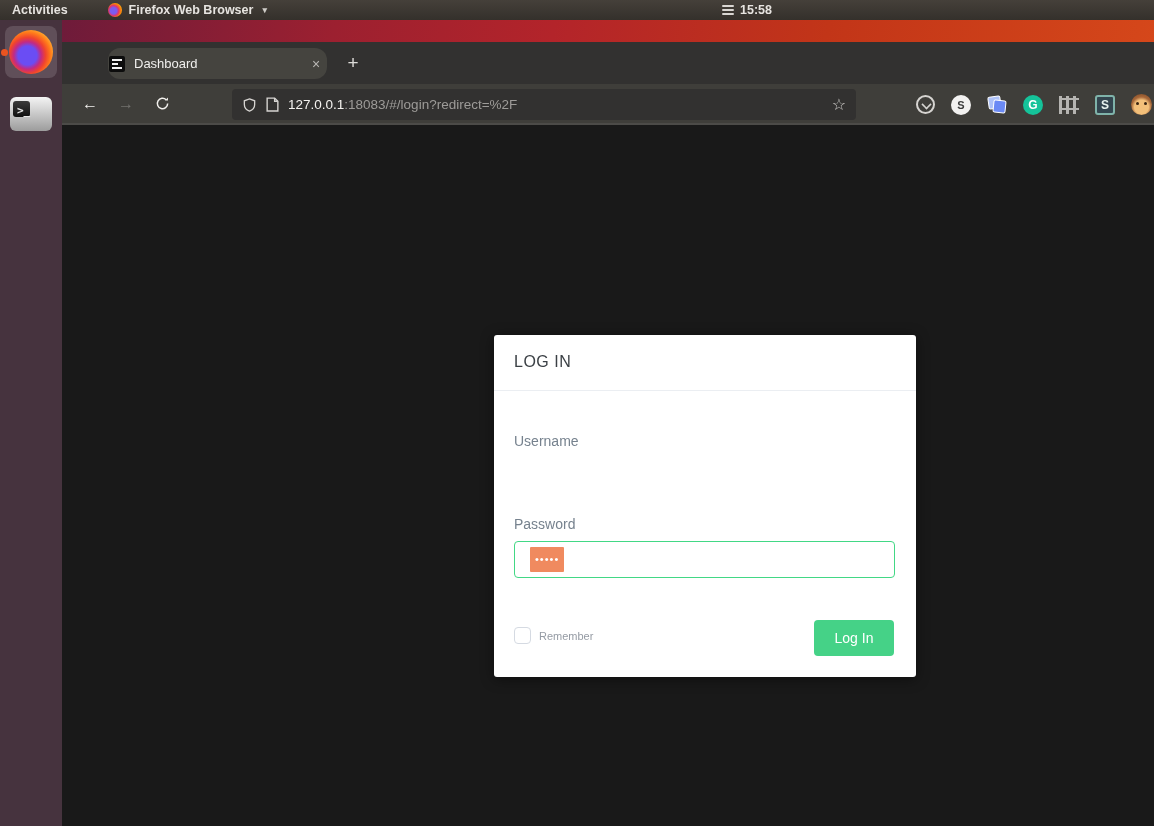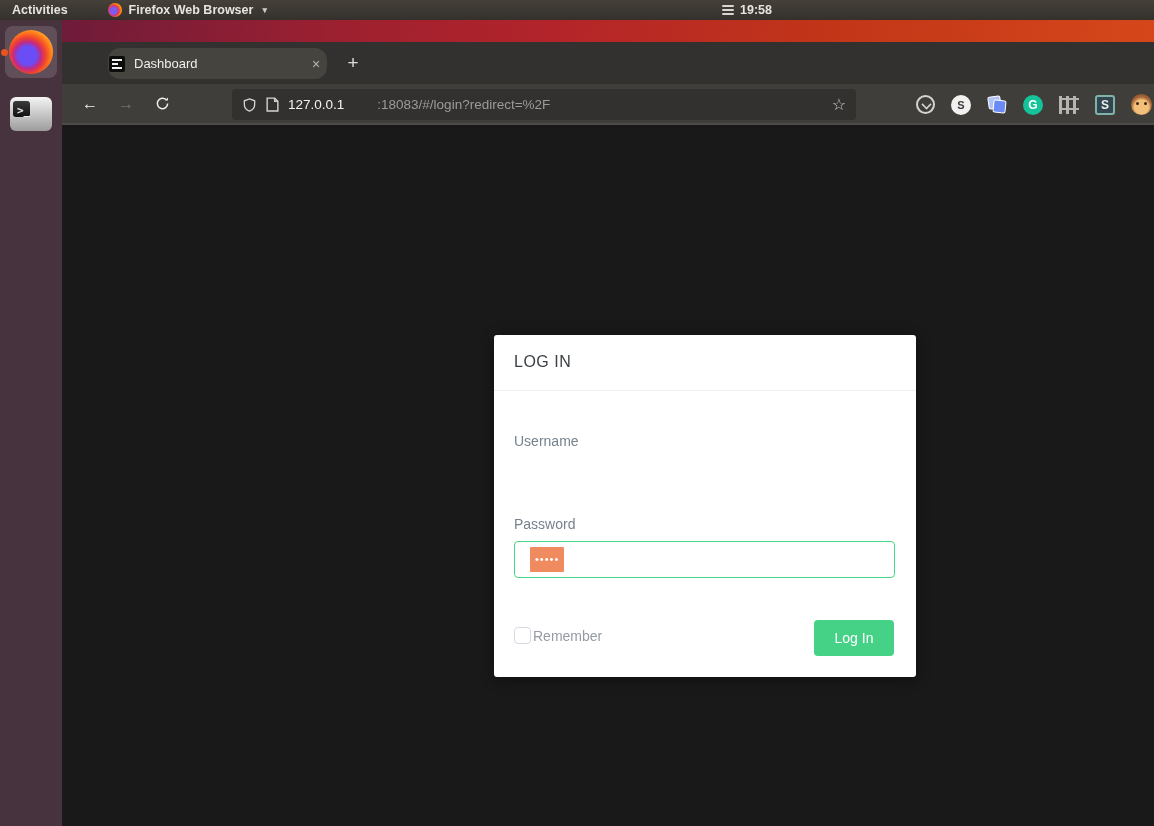--- a/index.html
+++ b/index.html
@@ -69,21 +69,21 @@
   .nav-btn.back { color:#f2f0ed; margin-left:12px; }
   .nav-btn.fwd { color:#73726e; }
   .nav-btn svg { display:block; }
 
   .url-bar { position:absolute; left:170px; top:5px; width:624px; height:31px;
     background:#323130; border-radius:4px; display:flex; align-items:center;
     padding:0 10px; }
   .url-icon { display:flex; align-items:center; margin-right:9px; }
   .url-text { font-size:13.5px; white-space:nowrap; overflow:hidden; }
   .url-host { color:#f5f3f0; }
-  .url-rest { color:#9d9b98;margin-left:33px; }
+  .url-rest { color:#9d9b98; }
   .star { margin-left:auto; color:#cfcdca; font-size:16px; }
 
   .ext-icons { position:absolute; left:852px; top:0; height:41px; display:flex;
     align-items:center; gap:14px; }
   .ext { width:22px; height:22px; display:flex; align-items:center;
     justify-content:center; position:relative; }
   .pocket-circle { width:19px; height:19px; border:2px solid #d6d4d1; border-radius:50%;
     position:relative; }
   .pocket-circle::after { content:""; position:absolute; left:4px; top:3px; width:7px;
     height:7px; border-right:2px solid #d6d4d1; border-bottom:2px solid #d6d4d1;
@@ -130,21 +130,21 @@
     font-family:"Liberation Sans", sans-serif; }
   .input-username { top:111px; }
   .input-password { top:206px; border-color:#42d885; display:flex; align-items:center;
     padding:0 15px; }
   .pw-selection { background:#f08a5f; color:#ffffff; font-size:11px; letter-spacing:1px;
     padding:8px 5px; line-height:9px; border-radius:1px; }
   .remember-row { position:absolute; left:20px; top:292px; display:flex;
     align-items:center; }
   .checkbox { width:17px; height:17px; border:1px solid #d5dae2; border-radius:4px;
     background:#fff; }
-  .remember-label { font-size:14px; color:#959ba4; margin-left:2px; }
+  .remember-label { font-size:11px; color:#959ba4; margin-left:8px; }
   .login-btn { position:absolute; right:22px; top:285px; width:80px; height:36px;
     background:#45d287; color:#fff; font-size:14px; font-weight:500; border:none;
     border-radius:4px; display:flex; align-items:center; justify-content:center;
     font-family:"Liberation Sans", sans-serif; }
 </style>
 </head>
 <body>
 
 <div class="top-panel">
   <div class="activities">Activities</div>
@@ -152,21 +152,21 @@
     <span class="ff-mini"></span>
     <span>Firefox Web Browser</span>
     <span class="dropdown-caret">▾</span>
   </div>
   <div class="clock">
     <span class="weekday-icon">
         <i></i>
         <i></i>
         <i></i>
       </span>
-    <span>19:58</span>
+    <span>15:58</span>
   </div>
 </div>
 
 <div class="wallpaper"></div>
 
 <div class="dock">
   <div class="dock-item active">
     <span class="active-dot"></span>
     <span class="ff-logo"></span>
   </div>

